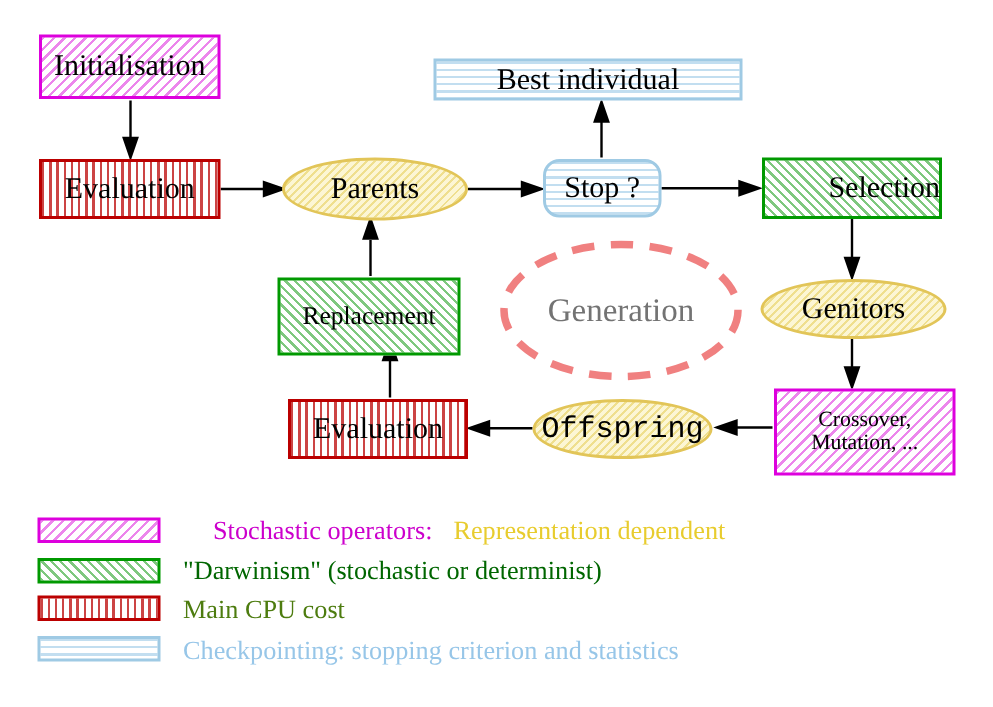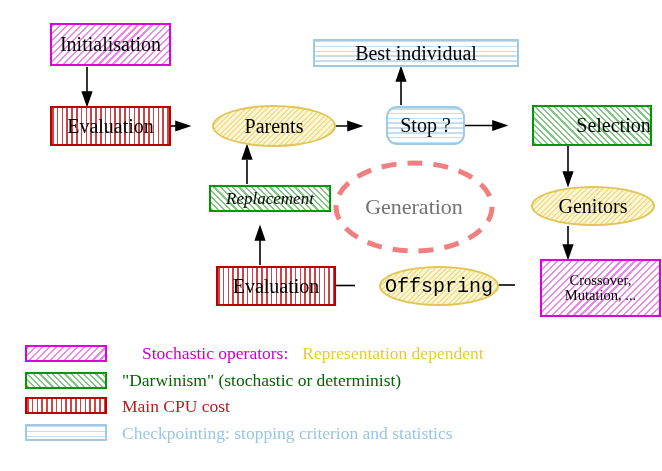--- a/index.html
+++ b/index.html
@@ -15,21 +15,20 @@
 
   .node {
     position: absolute;
     box-sizing: border-box;
     display: flex;
     align-items: center;
     justify-content: center;
     color: #000;
     font-size: 20px;
     line-height: 1.05;
-    margin-left: 24px;
   }
   
   .hatch-magenta {
     border: 2px solid #dd00dd;
     background: repeating-linear-gradient(135deg, #ec86ec 0 1.6px, rgba(0,0,0,0) 1.6px 5px) #fff;
   }
   
   .stripes-red {
     border: 2px solid #bb0000;
     background: repeating-linear-gradient(90deg, #cc4444 0 1.6px, rgba(0,0,0,0) 1.6px 4.8px) #fff;
@@ -69,21 +68,21 @@
     left: 122px;
     height: 22px;
     display: flex;
     align-items: center;
     font-size: 17.5px;
     white-space: nowrap;
   }
   .lg-magenta { color: #cc00cc; }
   .lg-yellow  { color: #e8cc2e; margin-left: 14px; }
   .lg-green   { color: #006600; }
-  .lg-red     { color: #b91c1c; }
+  .lg-red     { color: #4d7c0f; }
   .lg-blue    { color: #97c6e8; }
 </style>
 </head>
 <body>
 
 <div class="canvas">
 
   <svg class="overlay" viewBox="0 0 662 471">
 
     <ellipse cx="414" cy="207" rx="78" ry="44" fill="none" stroke="#f08080" stroke-width="5" stroke-dasharray="15 11"></ellipse>
@@ -141,21 +140,21 @@
   <div class="node stripes-red" style="left:26px; top:106px; width:121px; height:40px;">Evaluation</div>
 
   <div class="node stripes-blue" style="left:289px; top:39px; width:206px; height:28px;">Best individual</div>
 
   <div class="node ellipse-yellow" style="left:188px; top:105px; width:124px; height:42px;">Parents</div>
 
   <div class="node stripes-blue" style="left:362px; top:106px; width:79px; height:39px; border-radius:11px;">Stop ?</div>
 
   <div class="node hatch-green" style="left:508px; top:105px; width:120px; height:41px;padding-left:43px;">Selection</div>
 
-  <div class="node hatch-green" style="left:185px; top:185px; width:122px; height:27px; font-size:17px;font-style:italic;">Replacement</div>
+  <div class="node hatch-green" style="left:185px; top:185px; width:122px; height:52px; font-size:17px;">Replacement</div>
 
   <div class="generation-label" style="left:334px; top:193px; width:160px; height:28px;">Generation</div>
 
   <div class="node ellipse-yellow" style="left:507px; top:186px; width:124px; height:40px;">Genitors</div>
 
   <div class="node stripes-red" style="left:192px; top:266px; width:120px; height:40px;">Evaluation</div>
 
   <div class="node ellipse-yellow" style="left:355px; top:266px; width:120px; height:40px;font-family:Liberation Mono, monospace;">Offspring</div>
 
   <div class="node hatch-magenta" style="left:516px; top:259px; width:121px; height:58px; font-size:14.5px; flex-direction:column;">

